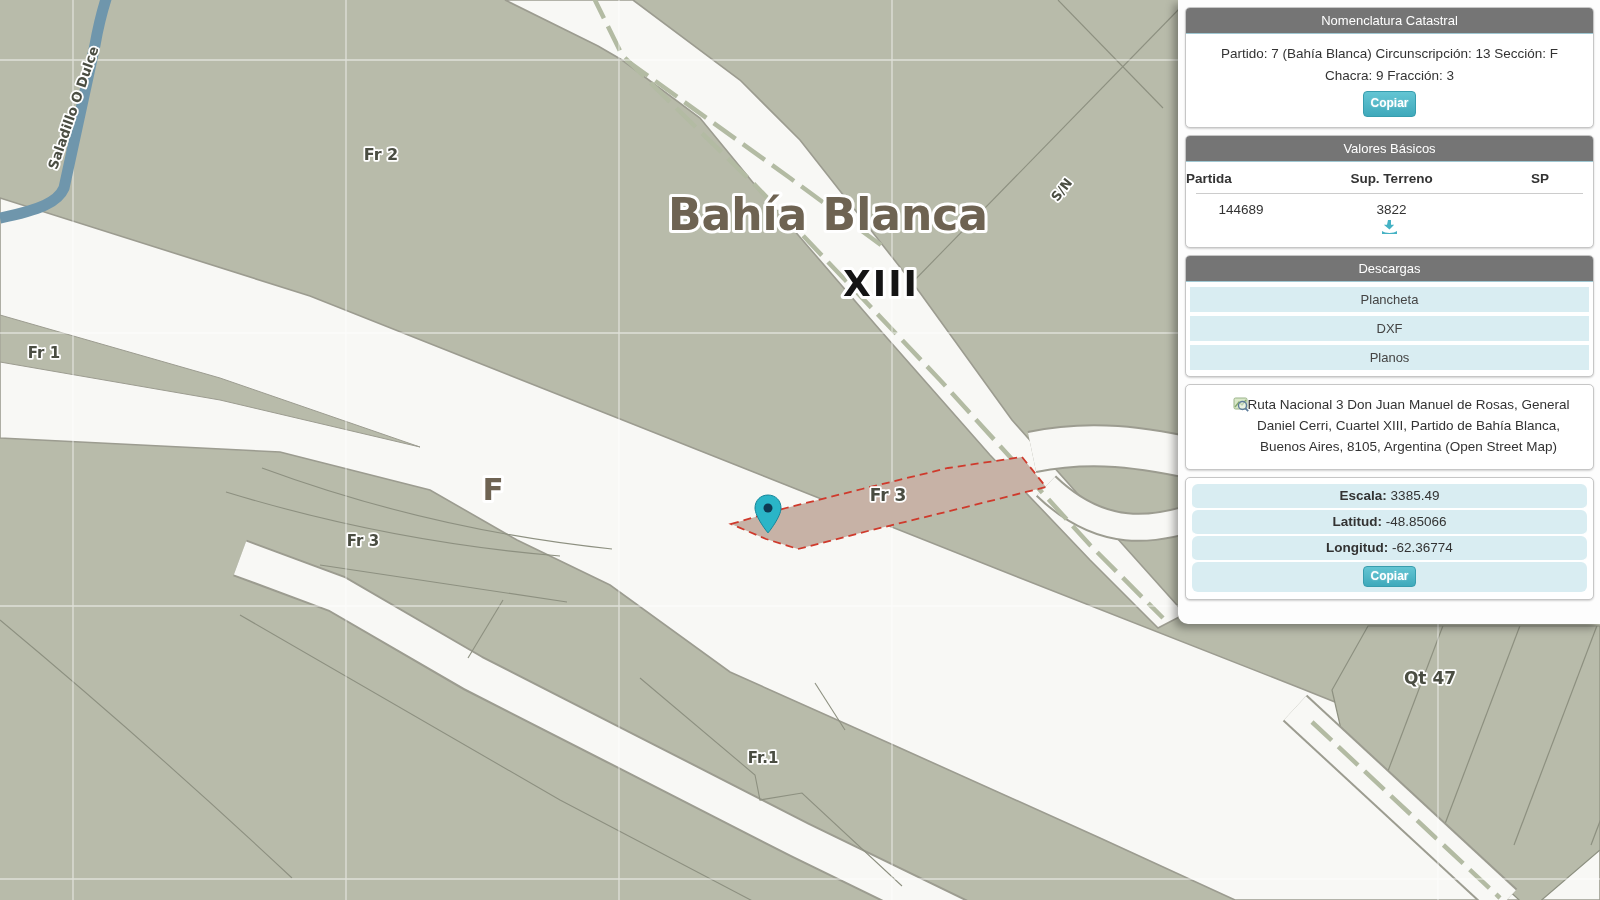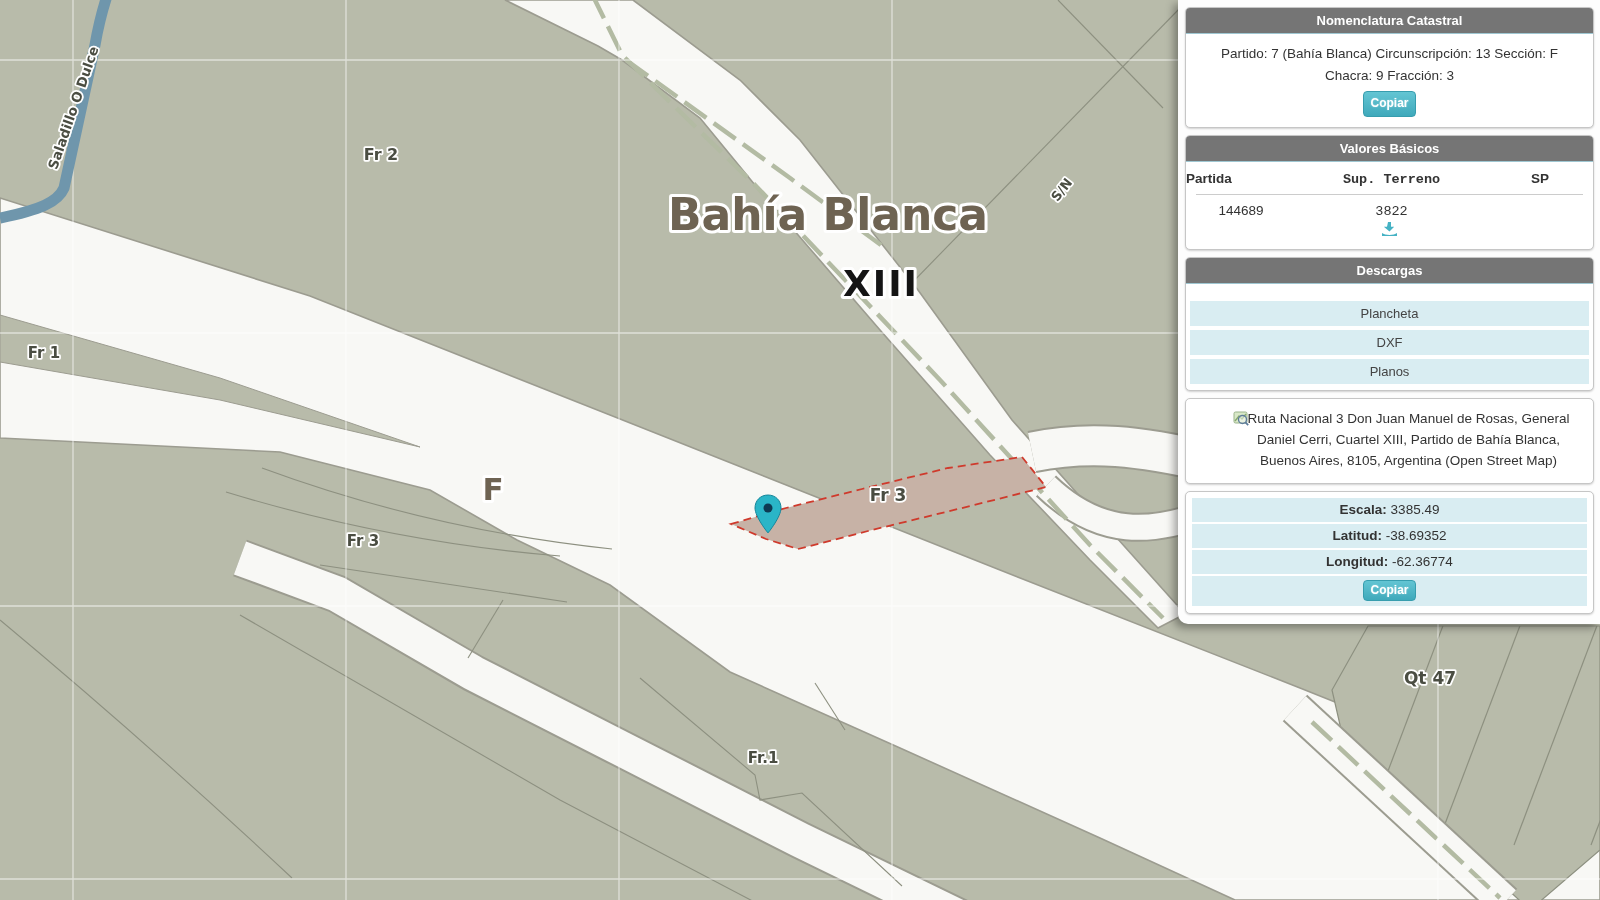--- a/index.html
+++ b/index.html
@@ -14,45 +14,45 @@
   #map-svg{position:absolute;left:0;top:0;}
   .map-big-label{font-family:"DejaVu Sans",sans-serif;font-weight:bold;
     paint-order:stroke;stroke:#ffffff;stroke-width:6px;stroke-linejoin:round;}
   .map-small-label{font-family:"DejaVu Sans",sans-serif;font-weight:bold;
     paint-order:stroke;stroke:#ffffff;stroke-width:3.5px;stroke-linejoin:round;fill:#4a4d42;}
   
   #panel{position:absolute;left:1178px;top:0;width:422px;height:624px;background:#fdfdfd;
     border-radius:0 0 0 10px;box-shadow:-4px 4px 9px rgba(0,0,0,.35);padding:7px 6px 0 7px;box-sizing:border-box;}
   .card{background:#fff;border:1px solid #c6c6c6;border-radius:5px;margin-bottom:7px;
     overflow:hidden;box-shadow:0 1px 2px rgba(0,0,0,.18);}
-  .card-header{background:var(--header-gray);color:#fff;font-size:13px;font-weight:bold;
+  .card-header{background:var(--header-gray);color:#fff;font-size:13px;font-weight:normal;
     text-align:center;padding:5px 8px;border-bottom:1px solid #9fc7d2;}
   .card-body{color:#333;font-size:13.5px;}
   .nom-body{padding:9px 8px 10px;text-align:center;line-height:1.65;}
   .btn-copy{display:inline-block;background:linear-gradient(#63c5d3,#3fa9bb);color:#fff;
     font-size:12px;font-weight:bold;padding:2px 6px 3px;border-radius:4px;border:1px solid #379dae;
     cursor:pointer;margin-top:3px;text-shadow:0 0 2px rgba(255,255,255,.4);}
   .val-row{display:flex;align-items:baseline;}
   .val-row .c1{width:27%;box-sizing:border-box;padding-left:0;text-align:left;}
-  .val-row .c2{width:47%;text-align:center;font-family:Liberation Mono, monospace;}
+  .val-row .c2{width:47%;text-align:center;}
   .val-row .c3{width:26%;text-align:center;}
   .val-head{font-weight:bold;padding:9px 0 7px;}
   .val-head .c1{font-weight:bold;}
   .val-sep{border:0;border-top:1px solid #ccc;margin:0 10px;}
   .val-vals{padding:8px 0 2px;}
   .val-vals .c1{text-align:center;padding-left:0;}
   .dl-row{text-align:center;padding:1px 0 9px;}
-  .cyan-list{padding:5px 4px 6px;margin-top:12px;}
+  .cyan-list{padding:5px 4px 6px;}
   .cyan-item{background:var(--cyan-row);text-align:center;font-size:13px;color:#444;
     padding:5px 4px;margin-bottom:4px;cursor:pointer;}
   .cyan-item:last-child{margin-bottom:0;}
   .dir-body{position:relative;padding:10px 12px 11px 14px;text-align:center;line-height:1.55;margin-left:36px;}
   .dir-icon{position:absolute;left:11px;top:11px;}
   .ubi-list{padding:6px 6px 7px;}
-  .ubi-row{background:var(--cyan-row);text-align:center;padding:4px 4px 5px;border-bottom:2px solid #fff;}
+  .ubi-row{background:var(--cyan-row);text-align:center;padding:4px 4px 5px;border-bottom:2px solid #fff;border-radius:6px;}
   .ubi-row b{font-weight:bold;}
   .ubi-row:last-child{border-bottom:0;}
 </style>
 </head>
 <body>
 
 <div id="stage">
 
   <svg id="map-svg" width="1600" height="900" viewBox="0 0 1600 900">
 
@@ -193,21 +193,21 @@
         <span>Ruta Nacional 3 Don Juan Manuel de Rosas, General Daniel Cerri, Cuartel XIII, Partido de Bahía Blanca, Buenos Aires, 8105, Argentina (Open Street Map)</span>
       </div>
     </div>
 
     <div class="card">
       <div class="card-body ubi-list">
         <div class="ubi-row">
           <b>Escala:</b><span> 3385.49</span>
         </div>
         <div class="ubi-row">
-          <b>Latitud:</b><span> -38.69352</span>
+          <b>Latitud:</b><span> -48.85066</span>
         </div>
         <div class="ubi-row">
           <b>Longitud:</b><span> -62.36774</span>
         </div>
         <div class="ubi-row">
           <span class="btn-copy" style="margin-top:0">Copiar</span>
         </div>
       </div>
     </div>
 

